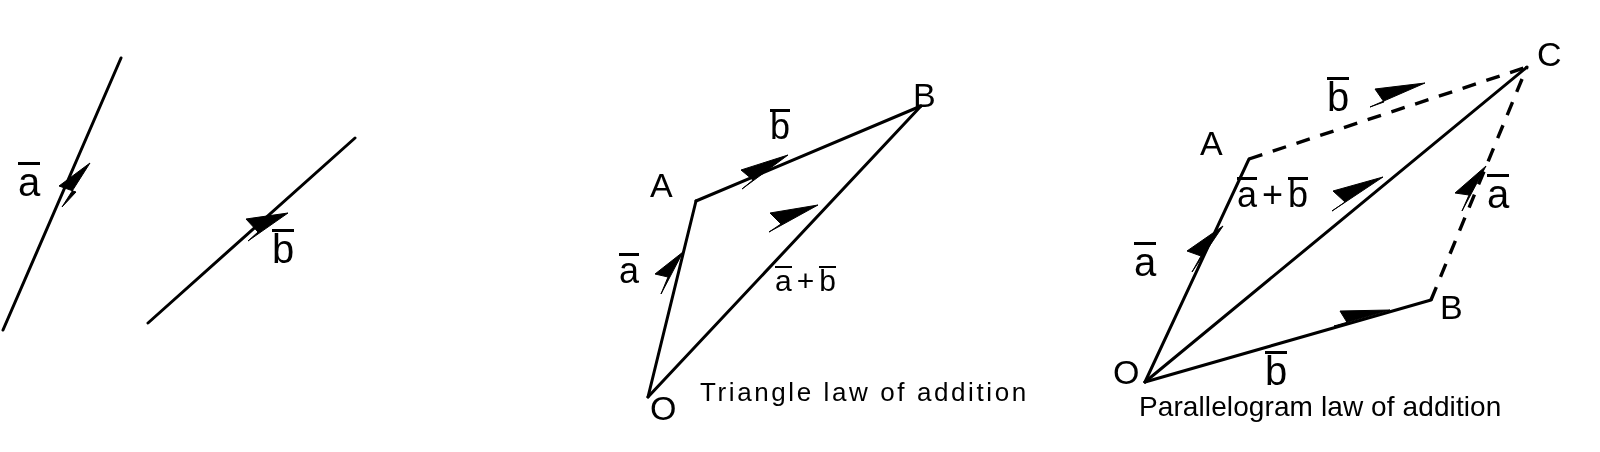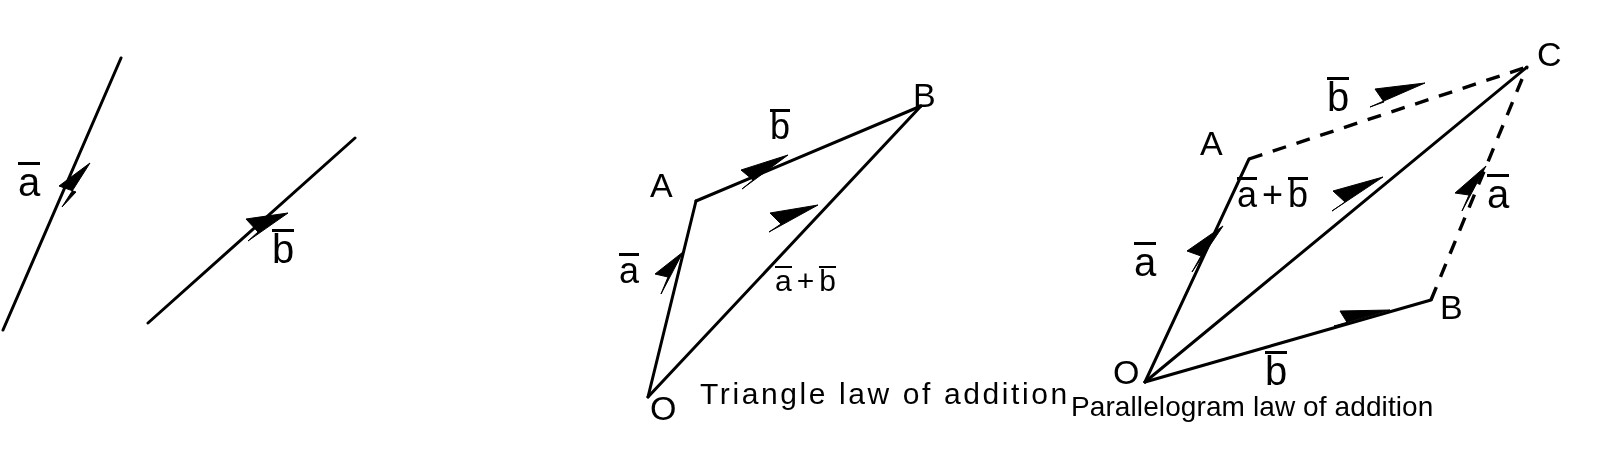--- a/index.html
+++ b/index.html
@@ -66,21 +66,21 @@
     position: absolute;
     left: 0;
     right: 0;
     top: 0.03em;
     border-top: 0.085em solid #000000;
   }
   .pt {
     font-size: 34px;
   }
   .cap-tri {
-    font-size: 30px;
+    font-size: 26px;
     letter-spacing: 2.6px;
   }
   .cap-par {
     font-size: 28px;
     letter-spacing: 0.1px;
   }
   .v-lg { font-size: 40px; }
   .v-md { font-size: 36px; }
   .v-sm { font-size: 30px; }
   .plus { display: inline-block; padding: 0 5px; }
@@ -181,15 +181,15 @@
   <div class="lbl v-lg" style="left:1327px; top:76px;">
     <span class="ovl">b</span>
   </div>
   <div class="lbl v-lg" style="left:1487px; top:173px;">
     <span class="ovl">a</span>
   </div>
   <div class="lbl v-md" style="left:1237px; top:176px;">
     <span class="ovl">a</span><span class="plus">+</span><span class="ovl">b</span>
   </div>
 
-  <div class="lbl cap-par" style="left:1071px; top:393px;">Parallelogram law of addition</div>
+  <div class="lbl cap-par" style="left:1139px; top:393px;">Parallelogram law of addition</div>
 
 </div>
 
 </body></html>

